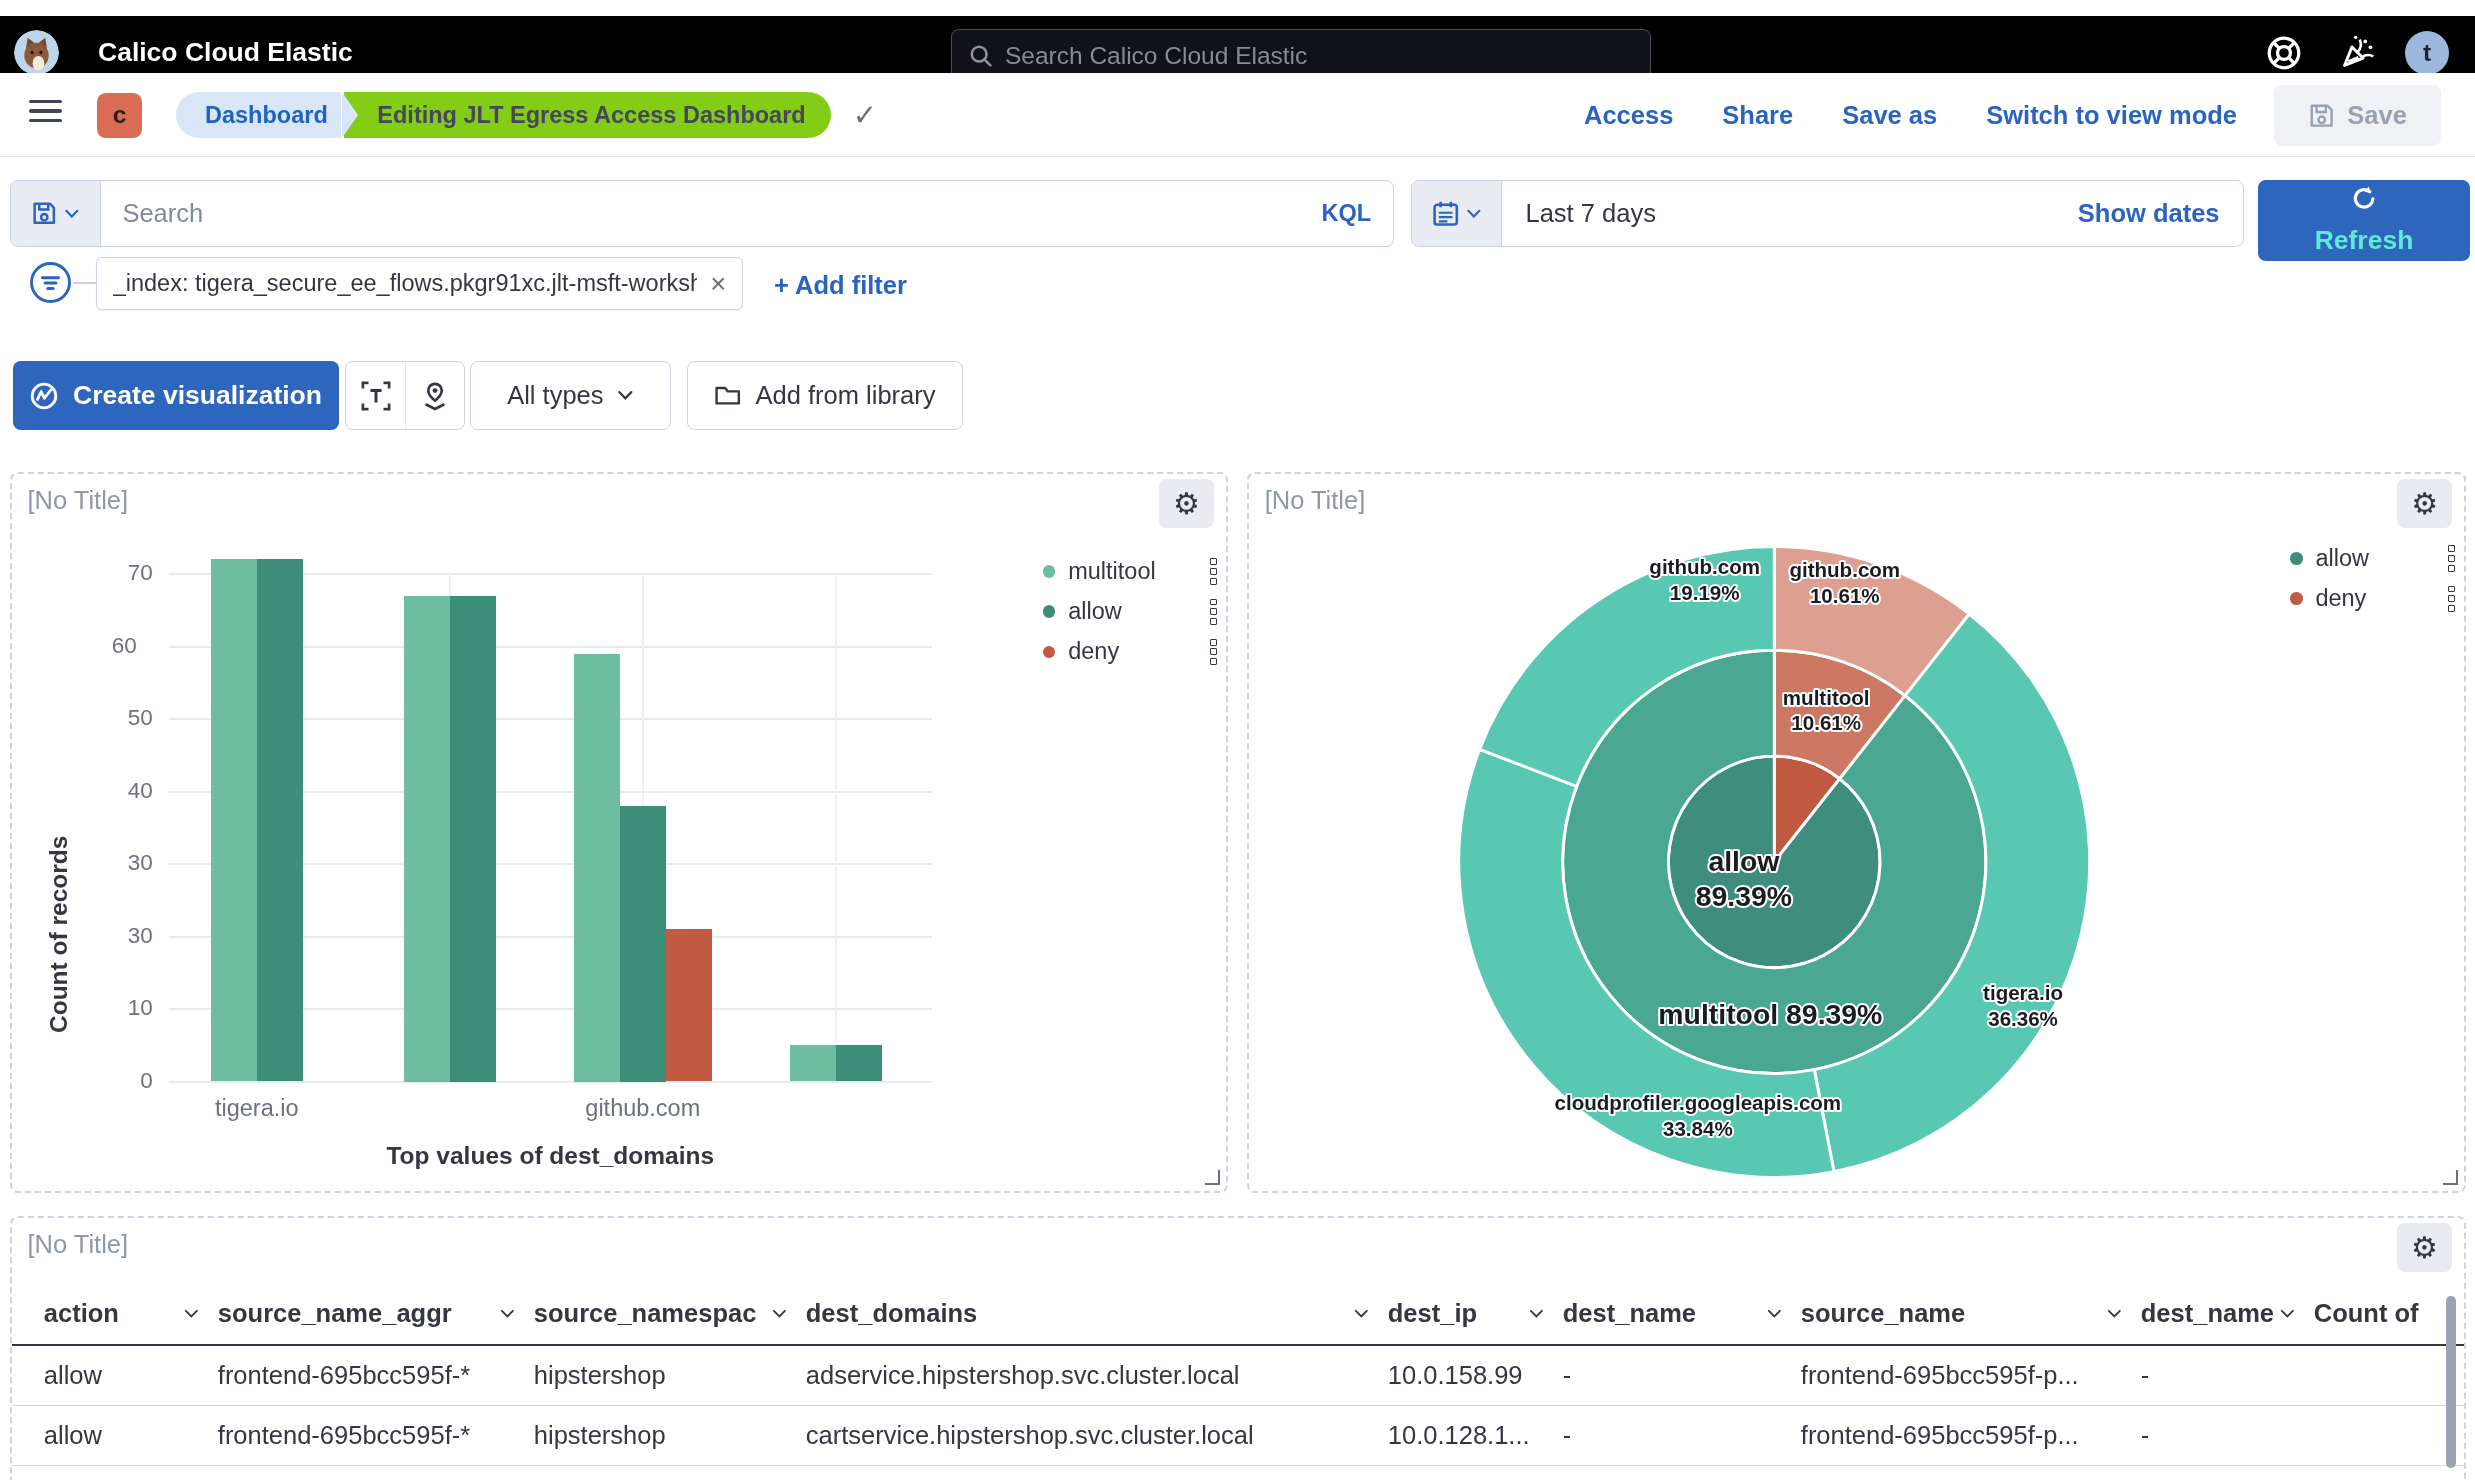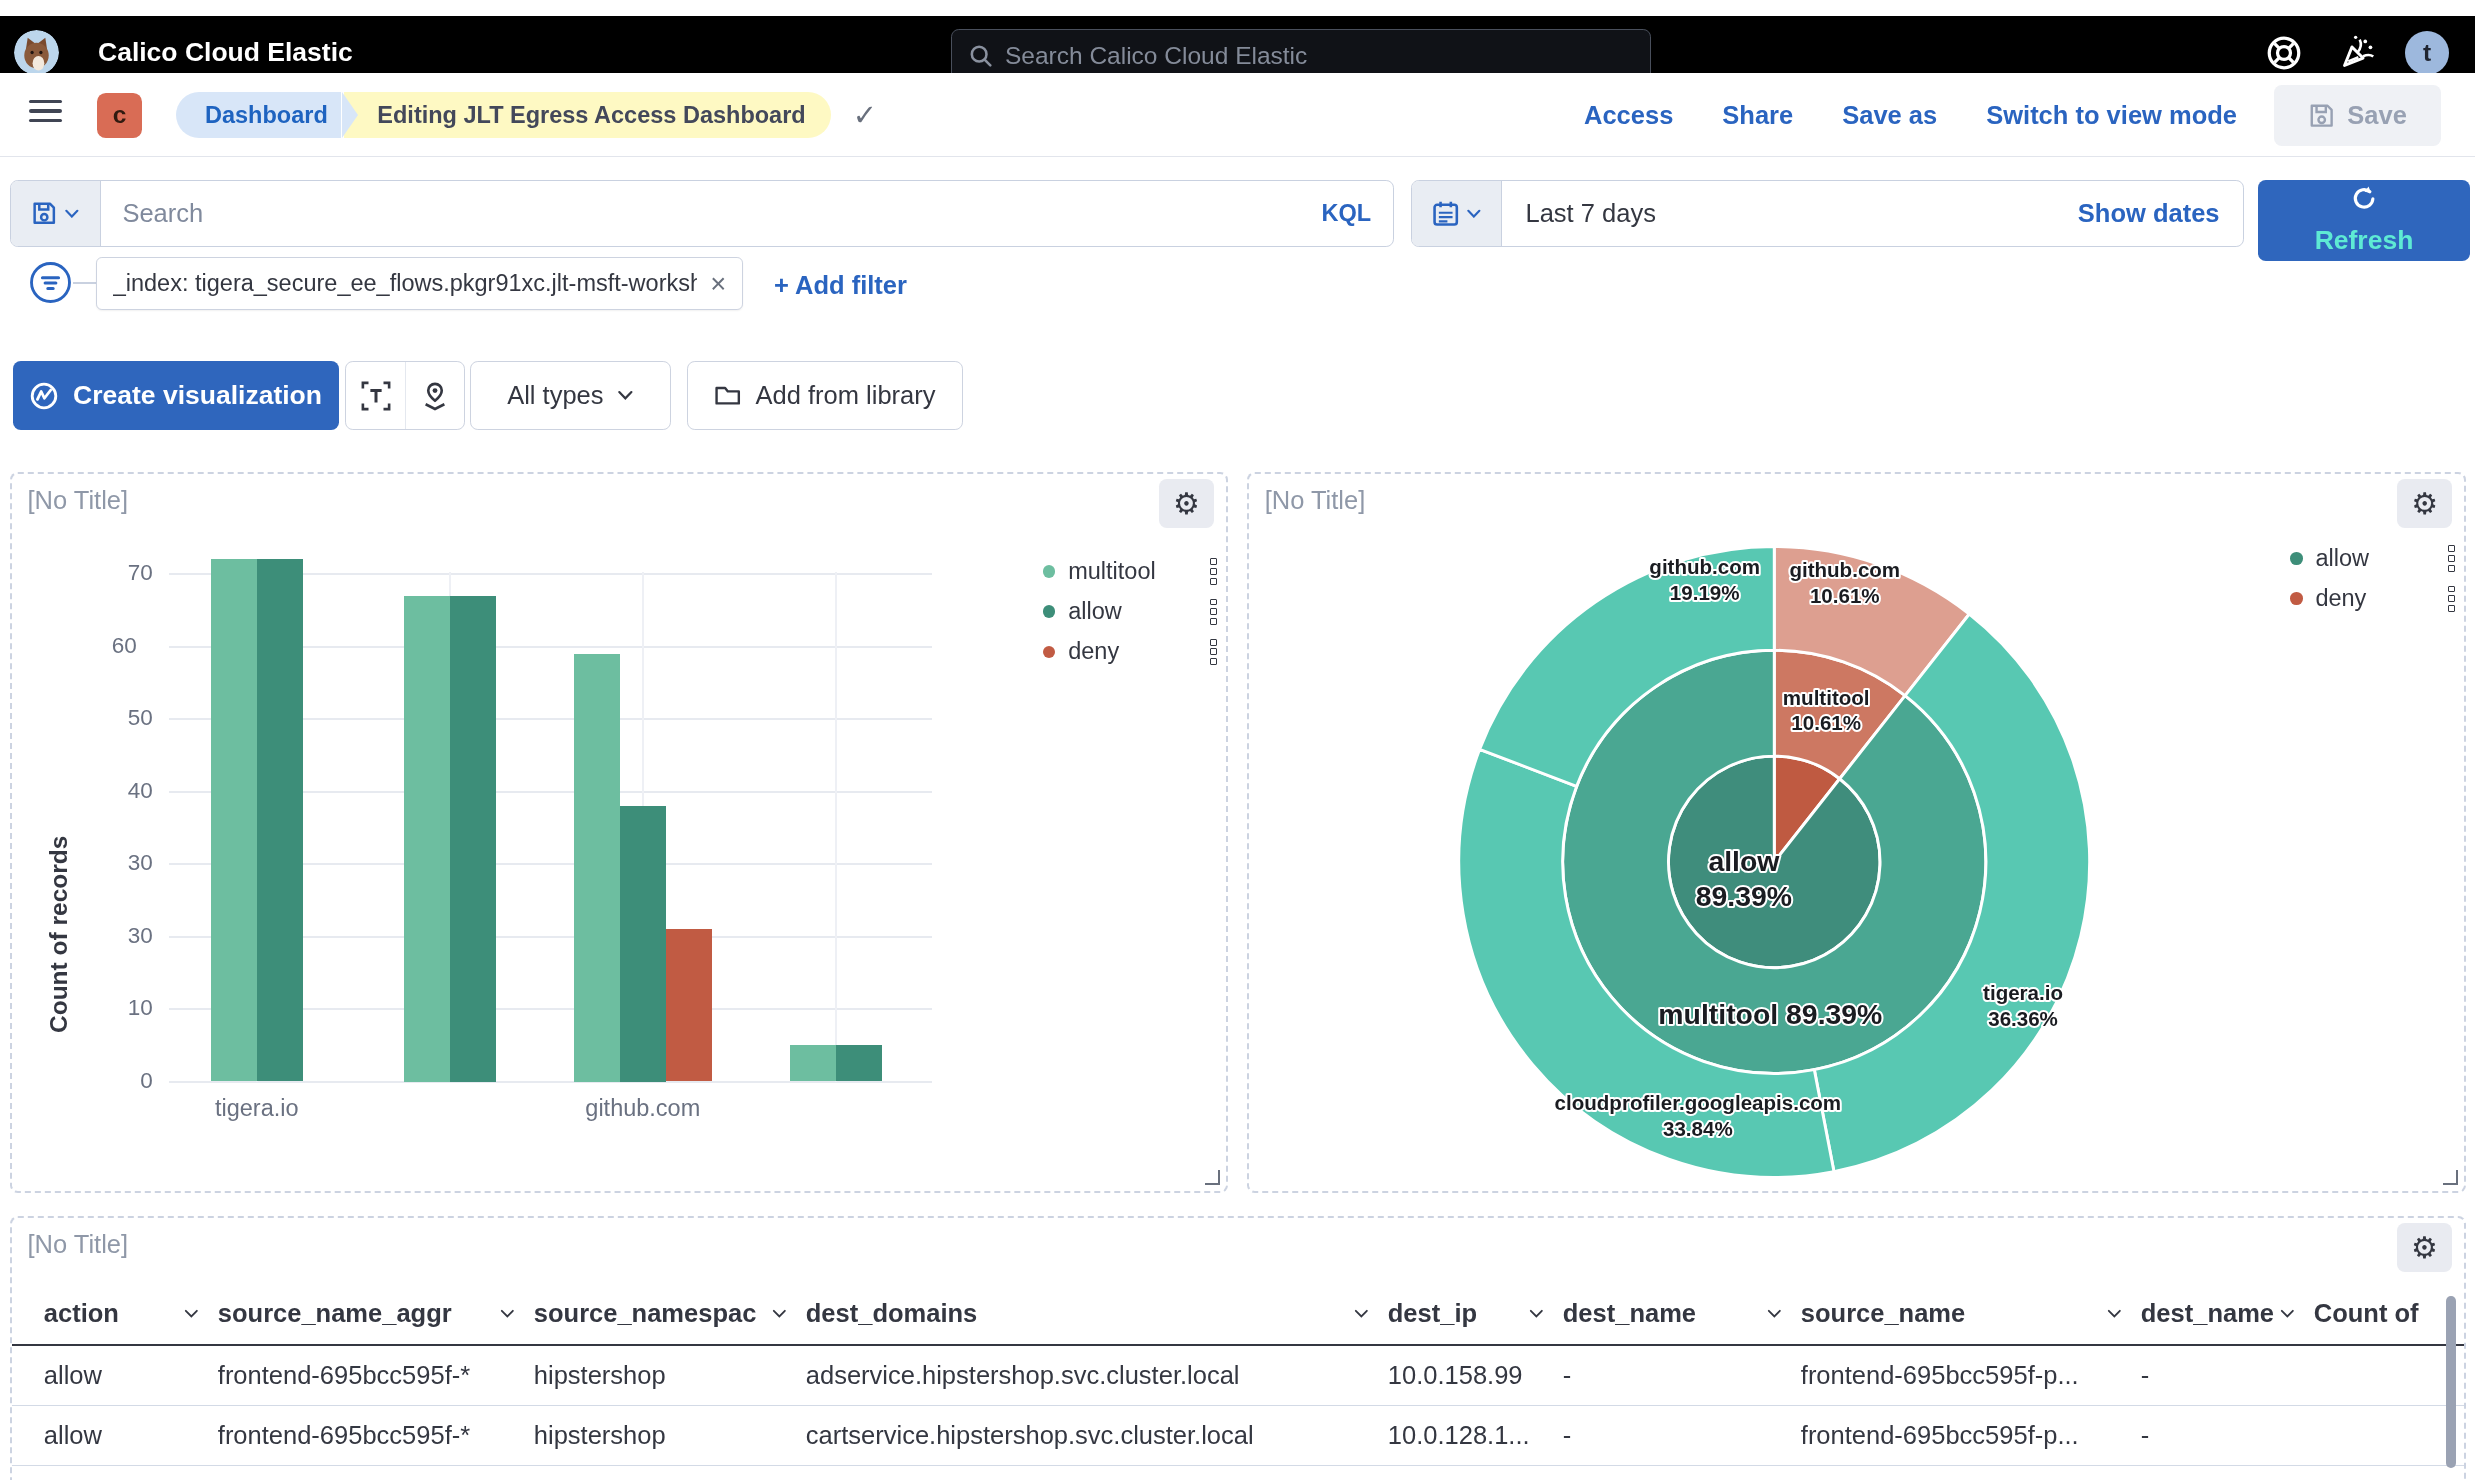--- a/index.html
+++ b/index.html
@@ -23,21 +23,21 @@
   .navbar { position:absolute; left:0; top:73px; width:2476px; height:84px; background:#fff; border-bottom:1px solid #e2e5ec; }
   .hamburger { position:absolute; left:29px; top:26.5px; width:33px; display:flex; flex-direction:column; gap:6.4px; cursor:pointer;}
   .hamburger span { height:3.4px; background:#404554; border-radius:2px; }
   .space-badge { position:absolute; left:97px; top:19.6px; width:45px; height:45px; border-radius:8.8px; background:#d96c55;
     color:#311a10; font-size:24.5px; font-weight:700; display:flex; align-items:center; justify-content:center; }
   .crumbs { position:absolute; left:176px; top:18.6px; height:46px; display:flex; align-items:center; }
   .crumb1 { position:relative; background:#d8e6f8; color:#1e63c0; font-size:23.5px; font-weight:600; height:46px;
     line-height:46px; padding:0 13.7px 0 29px; border-radius:23.5px 0 0 23.5px; z-index:2;}
   .crumb1 .arrow { position:absolute; right:-16.7px; top:0; width:0; height:0; border-left:16.7px solid #d8e6f8;
     border-top:23px solid transparent; border-bottom:23px solid transparent; }
-  .crumb2 { background:#fef9c3; color:#43485a; font-size:23.5px; font-weight:600; height:46px; line-height:46px;
+  .crumb2 { background:#84cc16; color:#43485a; font-size:23.5px; font-weight:600; height:46px; line-height:46px;
     padding:0 25.5px 0 33px; border-radius:0 23.5px 23.5px 0; margin-left:2.9px; }
   .crumb-check { margin-left:21.6px; color:#69707d; font-size:29px; }
   .nav-links { position:absolute; right:239px; top:0; height:84px; display:flex; gap:49px; align-items:center; }
   .nav-links span { color:#2a64c0; font-size:25.5px; font-weight:600; cursor:pointer; }
   .save-btn { position:absolute; right:35px; top:11.8px; width:167px; height:61px; background:#eff1f5; border-radius:7.8px;
     color:#98a1b3; font-size:25.5px; font-weight:600; display:flex; align-items:center; justify-content:center; gap:11.8px; }
 
   
   .qgroup { position:absolute; height:67px; border:1px solid #c9d1e0; border-radius:7.8px; background:#fff; display:flex; align-items:stretch; }
   .prepend { width:90px; background:#e9edf3; border-right:1px solid #c9d1e0; border-radius:6.9px 0 0 6.9px;
@@ -251,20 +251,21 @@
     <path d="M1.5 3.5 h5 l1.6 2 h6.4 v7 h-13 z" fill="none" stroke="#343741" stroke-width="1.4" stroke-linejoin="round"></path>
   </svg>
   <span>Add from library</span>
 </div>
 
 <div class="panel" id="panel-bar" style="left:9.8px; top:472px; width:1218px; height:721px;">
   <div class="panel-title">[No Title]</div>
   <div class="gear-btn">⚙</div>
   <div id="bar-plot">
     <div class="bar-ylabel">Count of records</div>
+    <div class="bar-xlabel">Top values of dest_domains</div>
   <div class="hgrid" style="top: 607px;"></div>
       <div class="ytick" style="left: 78px; top: 594px;">0</div>
       <div class="hgrid" style="top: 534px;"></div>
       <div class="ytick" style="left: 78px; top: 521px;">10</div>
       <div class="hgrid" style="top: 462px;"></div>
       <div class="ytick" style="left: 78px; top: 449px;">30</div>
       <div class="hgrid" style="top: 389px;"></div>
       <div class="ytick" style="left: 78px; top: 376px;">30</div>
       <div class="hgrid" style="top: 317px;"></div>
       <div class="ytick" style="left: 78px; top: 304px;">40</div>

